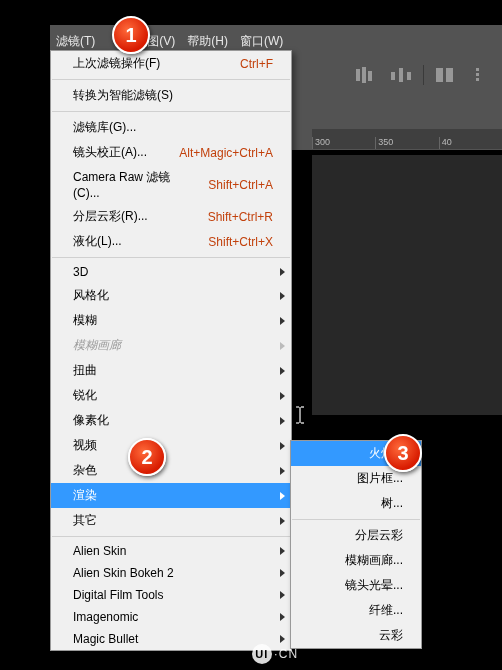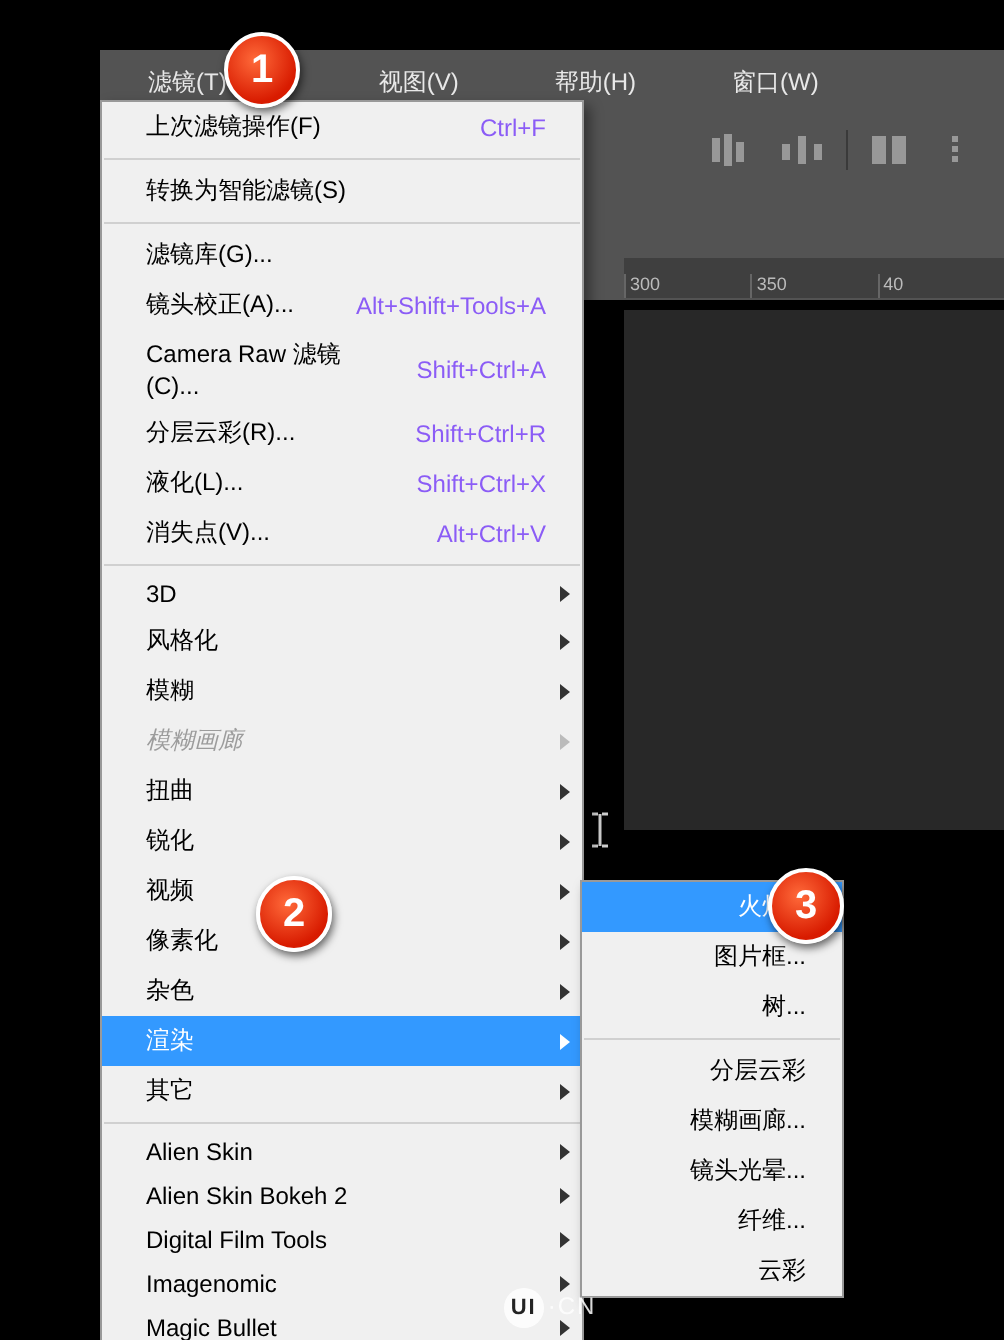--- a/index.html
+++ b/index.html
@@ -20,21 +20,21 @@
     height: 125px;
     background: #535353;
   }
   .menubar {
     display: flex;
     color: #e8e8e8;
     padding: 4px 0 4px 0;
     background: #535353;
   }
   .menubar .mbitem {
-    padding: 4px 24px;
+    padding: 4px 6px;
     cursor: default;
   }
   .toolbar-right {
     position: absolute;
     right: 6px;
     top: 35px;
     height: 30px;
     display: flex;
     align-items: center;
     gap: 6px;
@@ -112,21 +112,21 @@
     font-style: italic;
   }
   .menu-row.highlight {
     background: #3399ff;
     color: #fff;
   }
   .menu-row .label {
     flex: 1;
   }
   .menu-row .shortcut {
-    color: #8b5cf6;
+    color: #c2410c;
     margin-left: 12px;
     font-size: 12px;
   }
   .menu-sep {
     height: 1px;
     background: #d0d0d0;
     margin: 3px 1px;
   }
   .submenu-arrow {
     position: absolute;
@@ -262,37 +262,33 @@
   <div class="menu-sep"></div>
   <div class="menu-row">
     <span class="label">转换为智能滤镜(S)</span>
   </div>
   <div class="menu-sep"></div>
   <div class="menu-row">
     <span class="label">滤镜库(G)...</span>
   </div>
   <div class="menu-row">
     <span class="label">镜头校正(A)...</span>
-    <span class="shortcut">Alt+Shift+Tools+A</span>
+    <span class="shortcut">Alt+Magic+Ctrl+A</span>
   </div>
   <div class="menu-row">
     <span class="label">Camera Raw 滤镜(C)...</span>
     <span class="shortcut">Shift+Ctrl+A</span>
   </div>
   <div class="menu-row">
     <span class="label">分层云彩(R)...</span>
     <span class="shortcut">Shift+Ctrl+R</span>
   </div>
   <div class="menu-row">
     <span class="label">液化(L)...</span>
     <span class="shortcut">Shift+Ctrl+X</span>
-  </div>
-  <div class="menu-row">
-    <span class="label">消失点(V)...</span>
-    <span class="shortcut">Alt+Ctrl+V</span>
   </div>
   <div class="menu-sep"></div>
   <div class="menu-row">
     <span class="label">3D</span>
     <span class="submenu-arrow"></span>
   </div>
   <div class="menu-row">
     <span class="label">风格化</span>
     <span class="submenu-arrow"></span>
   </div>
@@ -306,25 +302,25 @@
   </div>
   <div class="menu-row">
     <span class="label">扭曲</span>
     <span class="submenu-arrow"></span>
   </div>
   <div class="menu-row">
     <span class="label">锐化</span>
     <span class="submenu-arrow"></span>
   </div>
   <div class="menu-row">
+    <span class="label">像素化</span>
+    <span class="submenu-arrow"></span>
+  </div>
+  <div class="menu-row">
     <span class="label">视频</span>
-    <span class="submenu-arrow"></span>
-  </div>
-  <div class="menu-row">
-    <span class="label">像素化</span>
     <span class="submenu-arrow"></span>
   </div>
   <div class="menu-row">
     <span class="label">杂色</span>
     <span class="submenu-arrow"></span>
   </div>
   <div class="menu-row highlight">
     <span class="label">渲染</span>
     <span class="submenu-arrow"></span>
   </div>

